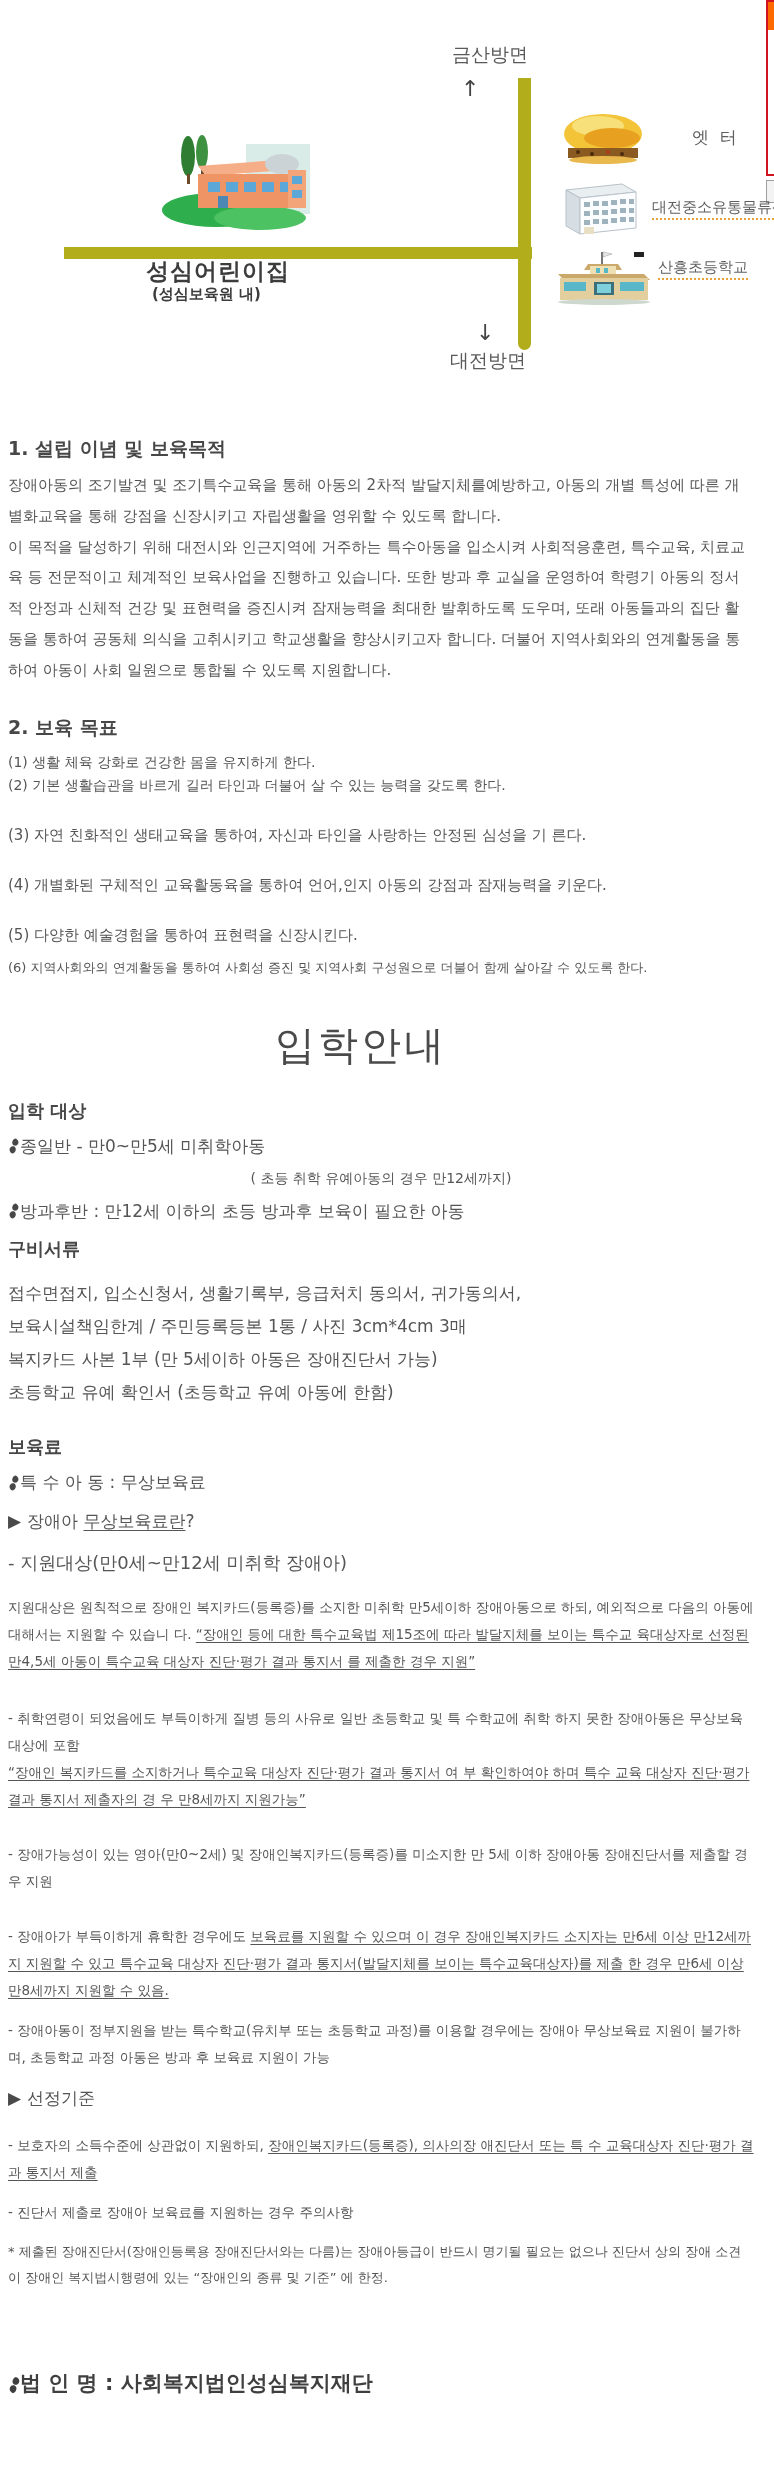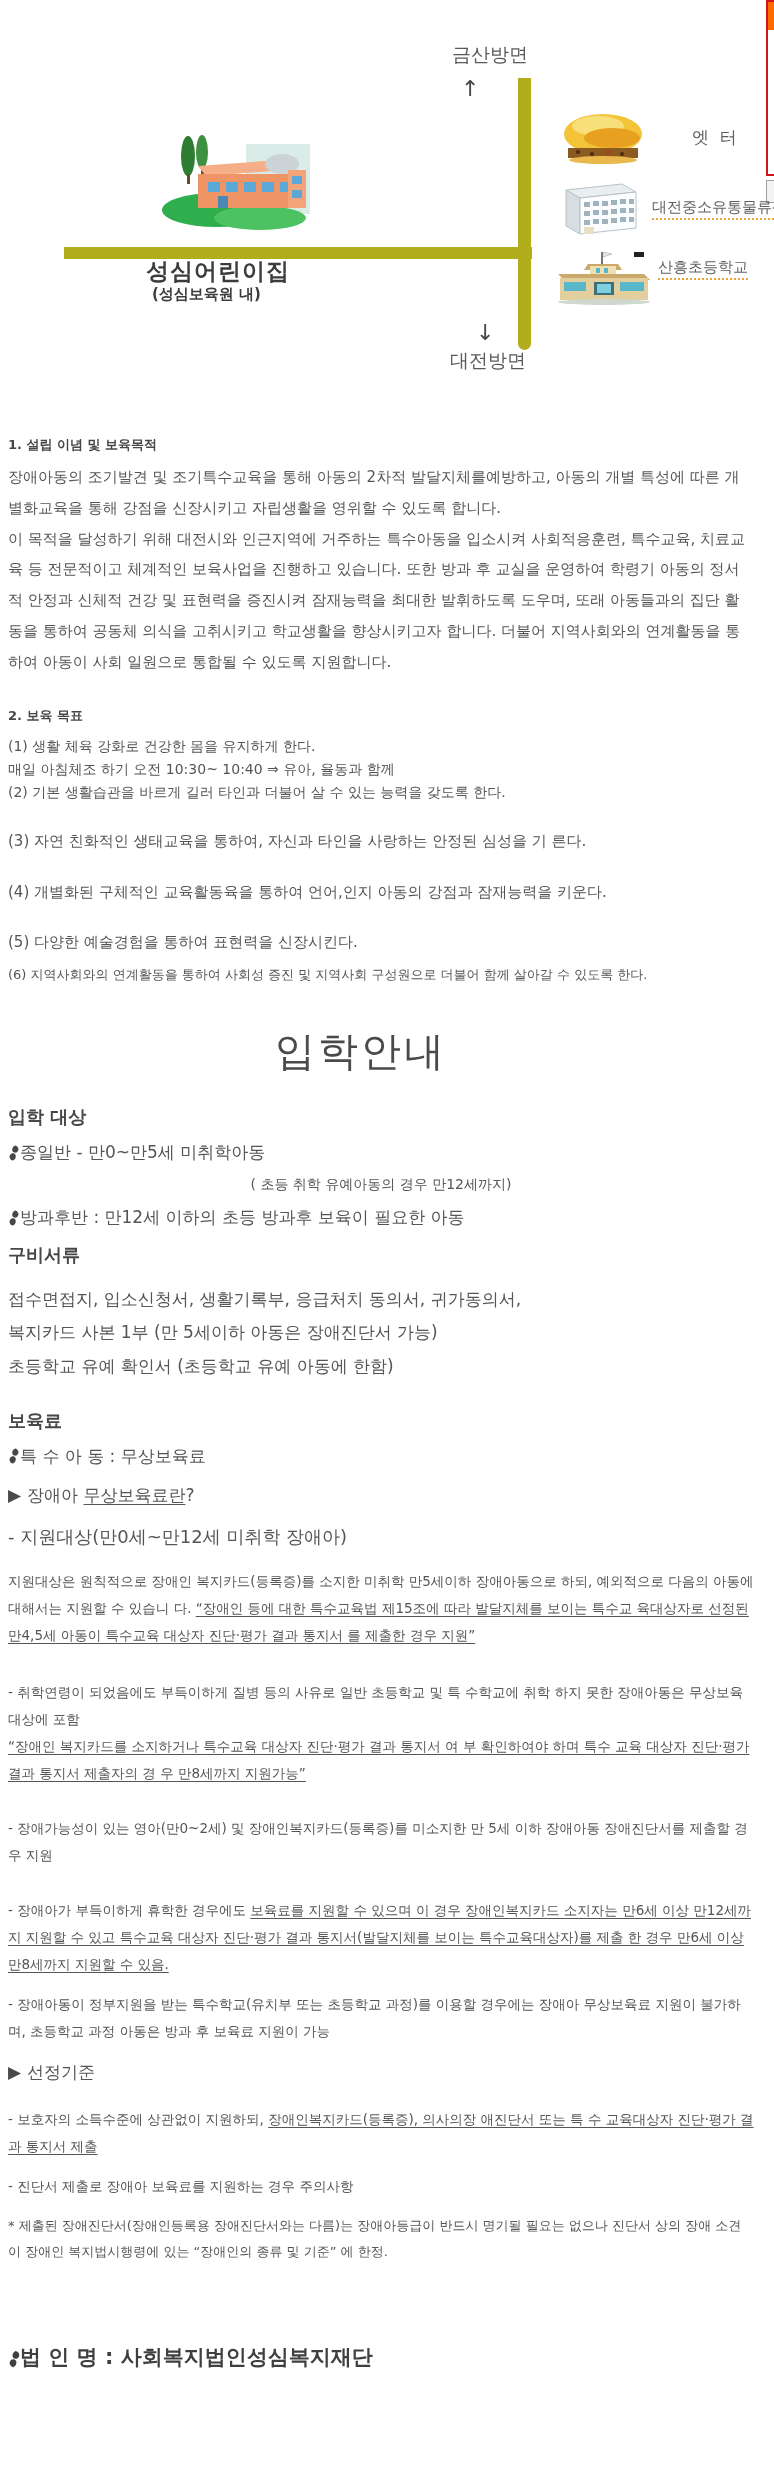--- a/index.html
+++ b/index.html
@@ -32,21 +32,21 @@
   .lm-center{left:652px;top:198px;border-bottom:2px dotted #e8a33d;padding-bottom:1px;}
   .lm-school{left:658px;top:258px;border-bottom:2px dotted #e8a33d;padding-bottom:1px;}
   .illo{position:absolute;}
   .illo-daycare{left:158px;top:126px;}
   .illo-field{left:562px;top:108px;}
   .illo-center{left:556px;top:180px;}
   .illo-school{left:554px;top:250px;}
 
   
   .content{padding:0 20px 36px 8px;}
-  .sec-title{font-size:13px;font-weight:bold;color:#474747;margin:16px 0 8px;}
+  .sec-title{font-size:19px;font-weight:bold;color:#474747;margin:16px 0 8px;}
   .phil{font-size:15px;line-height:2.05;margin:0;color:#555;}
   .goal{font-size:14px;line-height:1.62;margin:0;}
   .goal.sp{margin-top:26px;font-size:15px;}
   .goal.last{margin-top:12px;font-size:13px;line-height:1.4;}
   .big-title{font-size:40px;font-weight:400;color:#4a4a4a;text-align:center;
     margin:40px 40px 26px 0;letter-spacing:3px;}
   .sub-title{font-size:18px;font-weight:bold;color:#474747;margin:26px 0 8px;}
   .bullet-line{display:flex;align-items:center;font-size:17px;color:#555;margin:12px 0;}
   .bullet-line.big{font-size:21px;font-weight:bold;color:#3f3f3f;}
   .bullet{flex:0 0 auto;display:inline-block;width:12px;height:16px;}
@@ -172,21 +172,20 @@
 </div>
 
 <div class="content">
 
   <h2 class="sec-title">1. 설립 이념 및 보육목적</h2>
   <p class="phil">장애아동의 조기발견 및 조기특수교육을 통해 아동의 2차적 발달지체를예방하고, 아동의 개별 특성에 따른 개별화교육을 통해 강점을 신장시키고 자립생활을 영위할 수 있도록 합니다.</p>
   <p class="phil">이 목적을 달성하기 위해 대전시와 인근지역에 거주하는 특수아동을 입소시켜 사회적응훈련, 특수교육, 치료교육 등 전문적이고 체계적인 보육사업을 진행하고 있습니다. 또한 방과 후 교실을 운영하여 학령기 아동의 정서적 안정과 신체적 건강 및 표현력을 증진시켜 잠재능력을 최대한 발휘하도록 도우며, 또래 아동들과의 집단 활동을 통하여 공동체 의식을 고취시키고 학교생활을 향상시키고자 합니다. 더불어 지역사회와의 연계활동을 통하여 아동이 사회 일원으로 통합될 수 있도록 지원합니다.</p>
 
   <h2 class="sec-title" style="margin-top:30px;">2. 보육 목표</h2>
   <p class="goal" style="margin-top:10px;">(1) 생활 체육 강화로 건강한 몸을 유지하게 한다.</p>
-  <p class="goal">매일 아침체조 하기 오전 10:30~ 10:40 ⇒ 유아, 율동과 함께</p>
   <p class="goal">(2) 기본 생활습관을 바르게 길러 타인과 더불어 살 수 있는 능력을 갖도록 한다.</p>
   <p class="goal sp">(3) 자연 친화적인 생태교육을 통하여, 자신과 타인을 사랑하는 안정된 심성을 기 른다.</p>
   <p class="goal sp">(4) 개별화된 구체적인 교육활동육을 통하여 언어,인지 아동의 강점과 잠재능력을 키운다.</p>
   <p class="goal sp">(5) 다양한 예술경험을 통하여 표현력을 신장시킨다.</p>
   <p class="goal last">(6) 지역사회와의 연계활동을 통하여 사회성 증진 및 지역사회 구성원으로 더불어 함께 살아갈 수 있도록 한다.</p>
 
   <h1 class="big-title">입학안내</h1>
 
   <h3 class="sub-title">입학 대상</h3>
   <div class="bullet-line">
@@ -205,20 +204,21 @@
         <path d="M7.2,0.5 C10.2,1.2 11.4,4.4 9.6,6.6 C8.2,8.3 5.6,8.1 4.6,6.3 C3.6,4.5 4.6,1.4 7.2,0.5 Z"></path>
         <path d="M4.8,15.5 C1.8,14.8 0.6,11.6 2.4,9.4 C3.8,7.7 6.4,7.9 7.4,9.7 C8.4,11.5 7.4,14.6 4.8,15.5 Z"></path>
       </svg>
     </span>
     <span>방과후반 : 만12세 이하의 초등 방과후 보육이 필요한 아동</span>
   </div>
 
   <h3 class="sub-title" style="margin-top:14px;">구비서류</h3>
   <div class="docs">
     <p>접수면접지, 입소신청서, 생활기록부, 응급처치 동의서, 귀가동의서,</p>
+    <p>보육시설책임한계 / 주민등록등본 1통 / 사진 3cm*4cm 3매</p>
     <p>복지카드 사본 1부 (만 5세이하 아동은 장애진단서 가능)</p>
     <p>초등학교 유예 확인서 (초등학교 유예 아동에 한함)</p>
   </div>
 
   <h3 class="sub-title">보육료</h3>
   <div class="bullet-line">
     <span class="bullet">
       <svg width="12" height="16" viewBox="0 0 12 16" fill="#474747">
         <path d="M7.2,0.5 C10.2,1.2 11.4,4.4 9.6,6.6 C8.2,8.3 5.6,8.1 4.6,6.3 C3.6,4.5 4.6,1.4 7.2,0.5 Z"></path>
         <path d="M4.8,15.5 C1.8,14.8 0.6,11.6 2.4,9.4 C3.8,7.7 6.4,7.9 7.4,9.7 C8.4,11.5 7.4,14.6 4.8,15.5 Z"></path>

